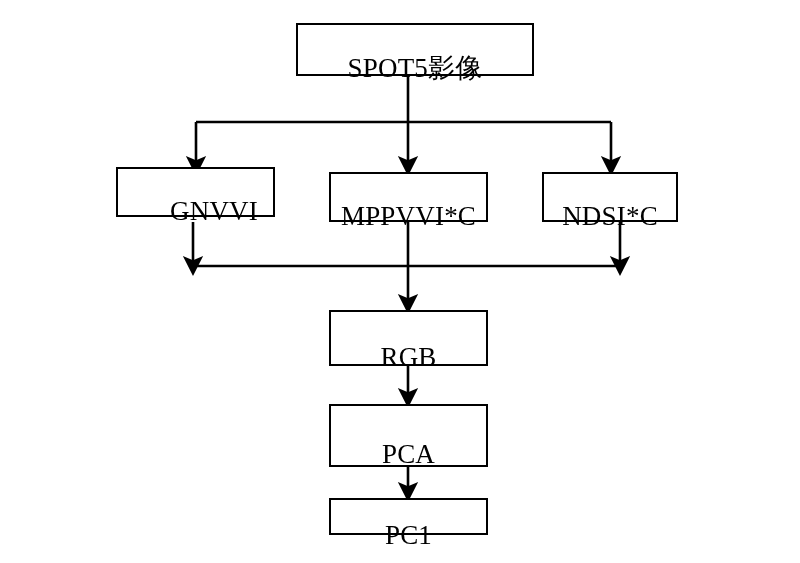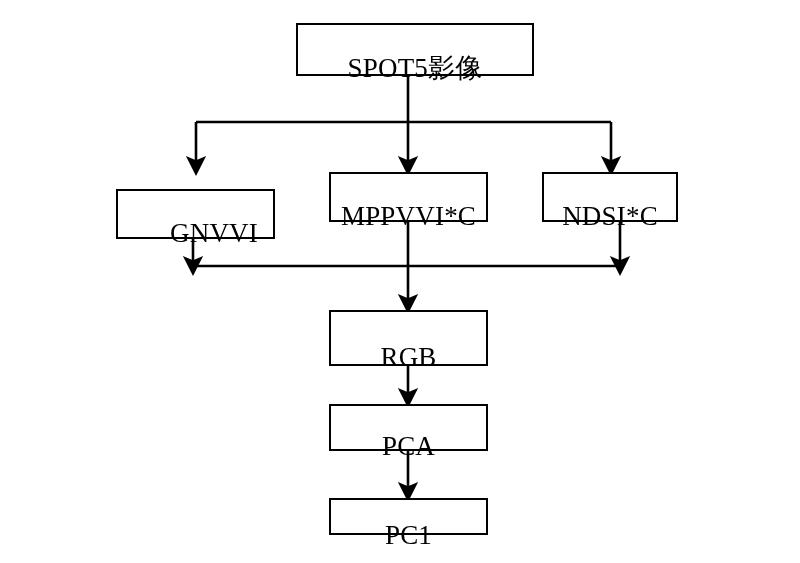--- a/index.html
+++ b/index.html
@@ -77,37 +77,37 @@
       <path d="M 408 355 L 408 398" marker-end="url(#arrowhead)"></path>
 
       <path d="M 408 451 L 408 492" marker-end="url(#arrowhead)"></path>
     </g>
   </svg>
 
   <div class="node" style="left:296px; top:23px; width:238px; height:53px;">
     <span class="node-label">SPOT5影像</span>
   </div>
 
-  <div class="node" style="left:116px; top:189px; width:159px; height:50px;padding-left:37px;">
+  <div class="node" style="left:116px; top:167px; width:159px; height:50px;padding-left:37px;">
     <span class="node-label">GNVVI</span>
   </div>
 
   <div class="node" style="left:329px; top:172px; width:159px; height:50px;">
     <span class="node-label">MPPVVI*C</span>
   </div>
 
   <div class="node" style="left:542px; top:172px; width:136px; height:50px;">
     <span class="node-label">NDSI*C</span>
   </div>
 
   <div class="node" style="left:329px; top:310px; width:159px; height:56px;">
     <span class="node-label">RGB</span>
   </div>
 
-  <div class="node" style="left:329px; top:404px; width:159px; height:47px;">
+  <div class="node" style="left:329px; top:404px; width:159px; height:63px;">
     <span class="node-label">PCA</span>
   </div>
 
   <div class="node" style="left:329px; top:498px; width:159px; height:37px;">
     <span class="node-label">PC1</span>
   </div>
 
 </div>
 
 </body></html>

